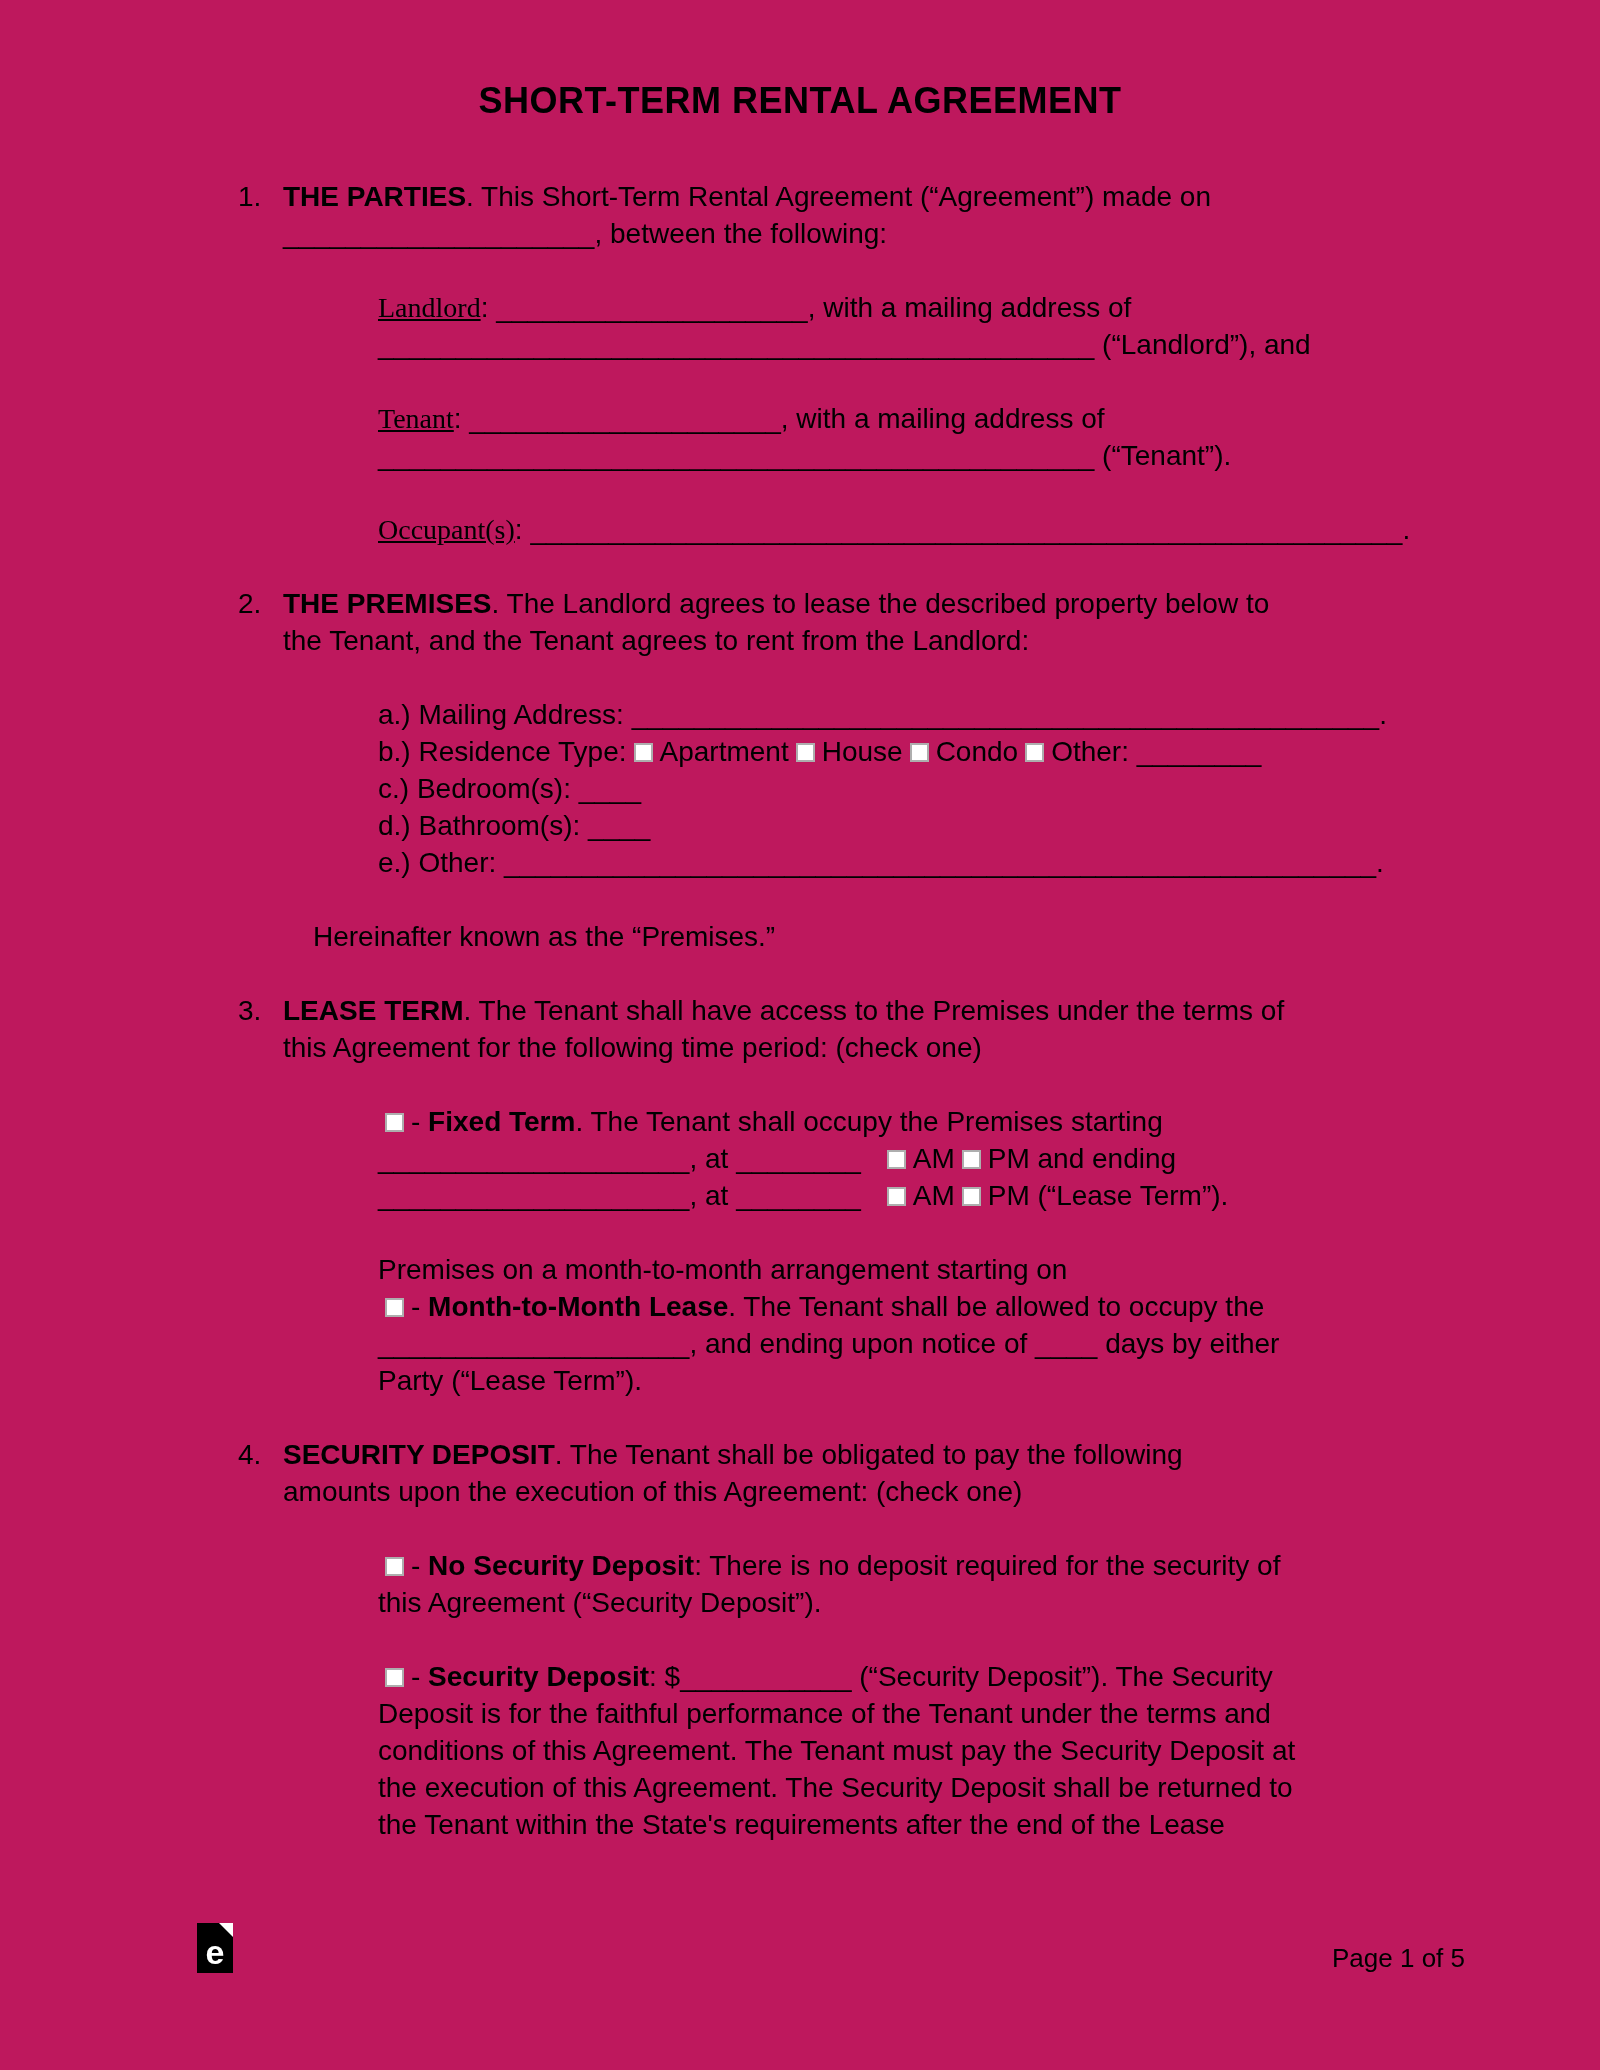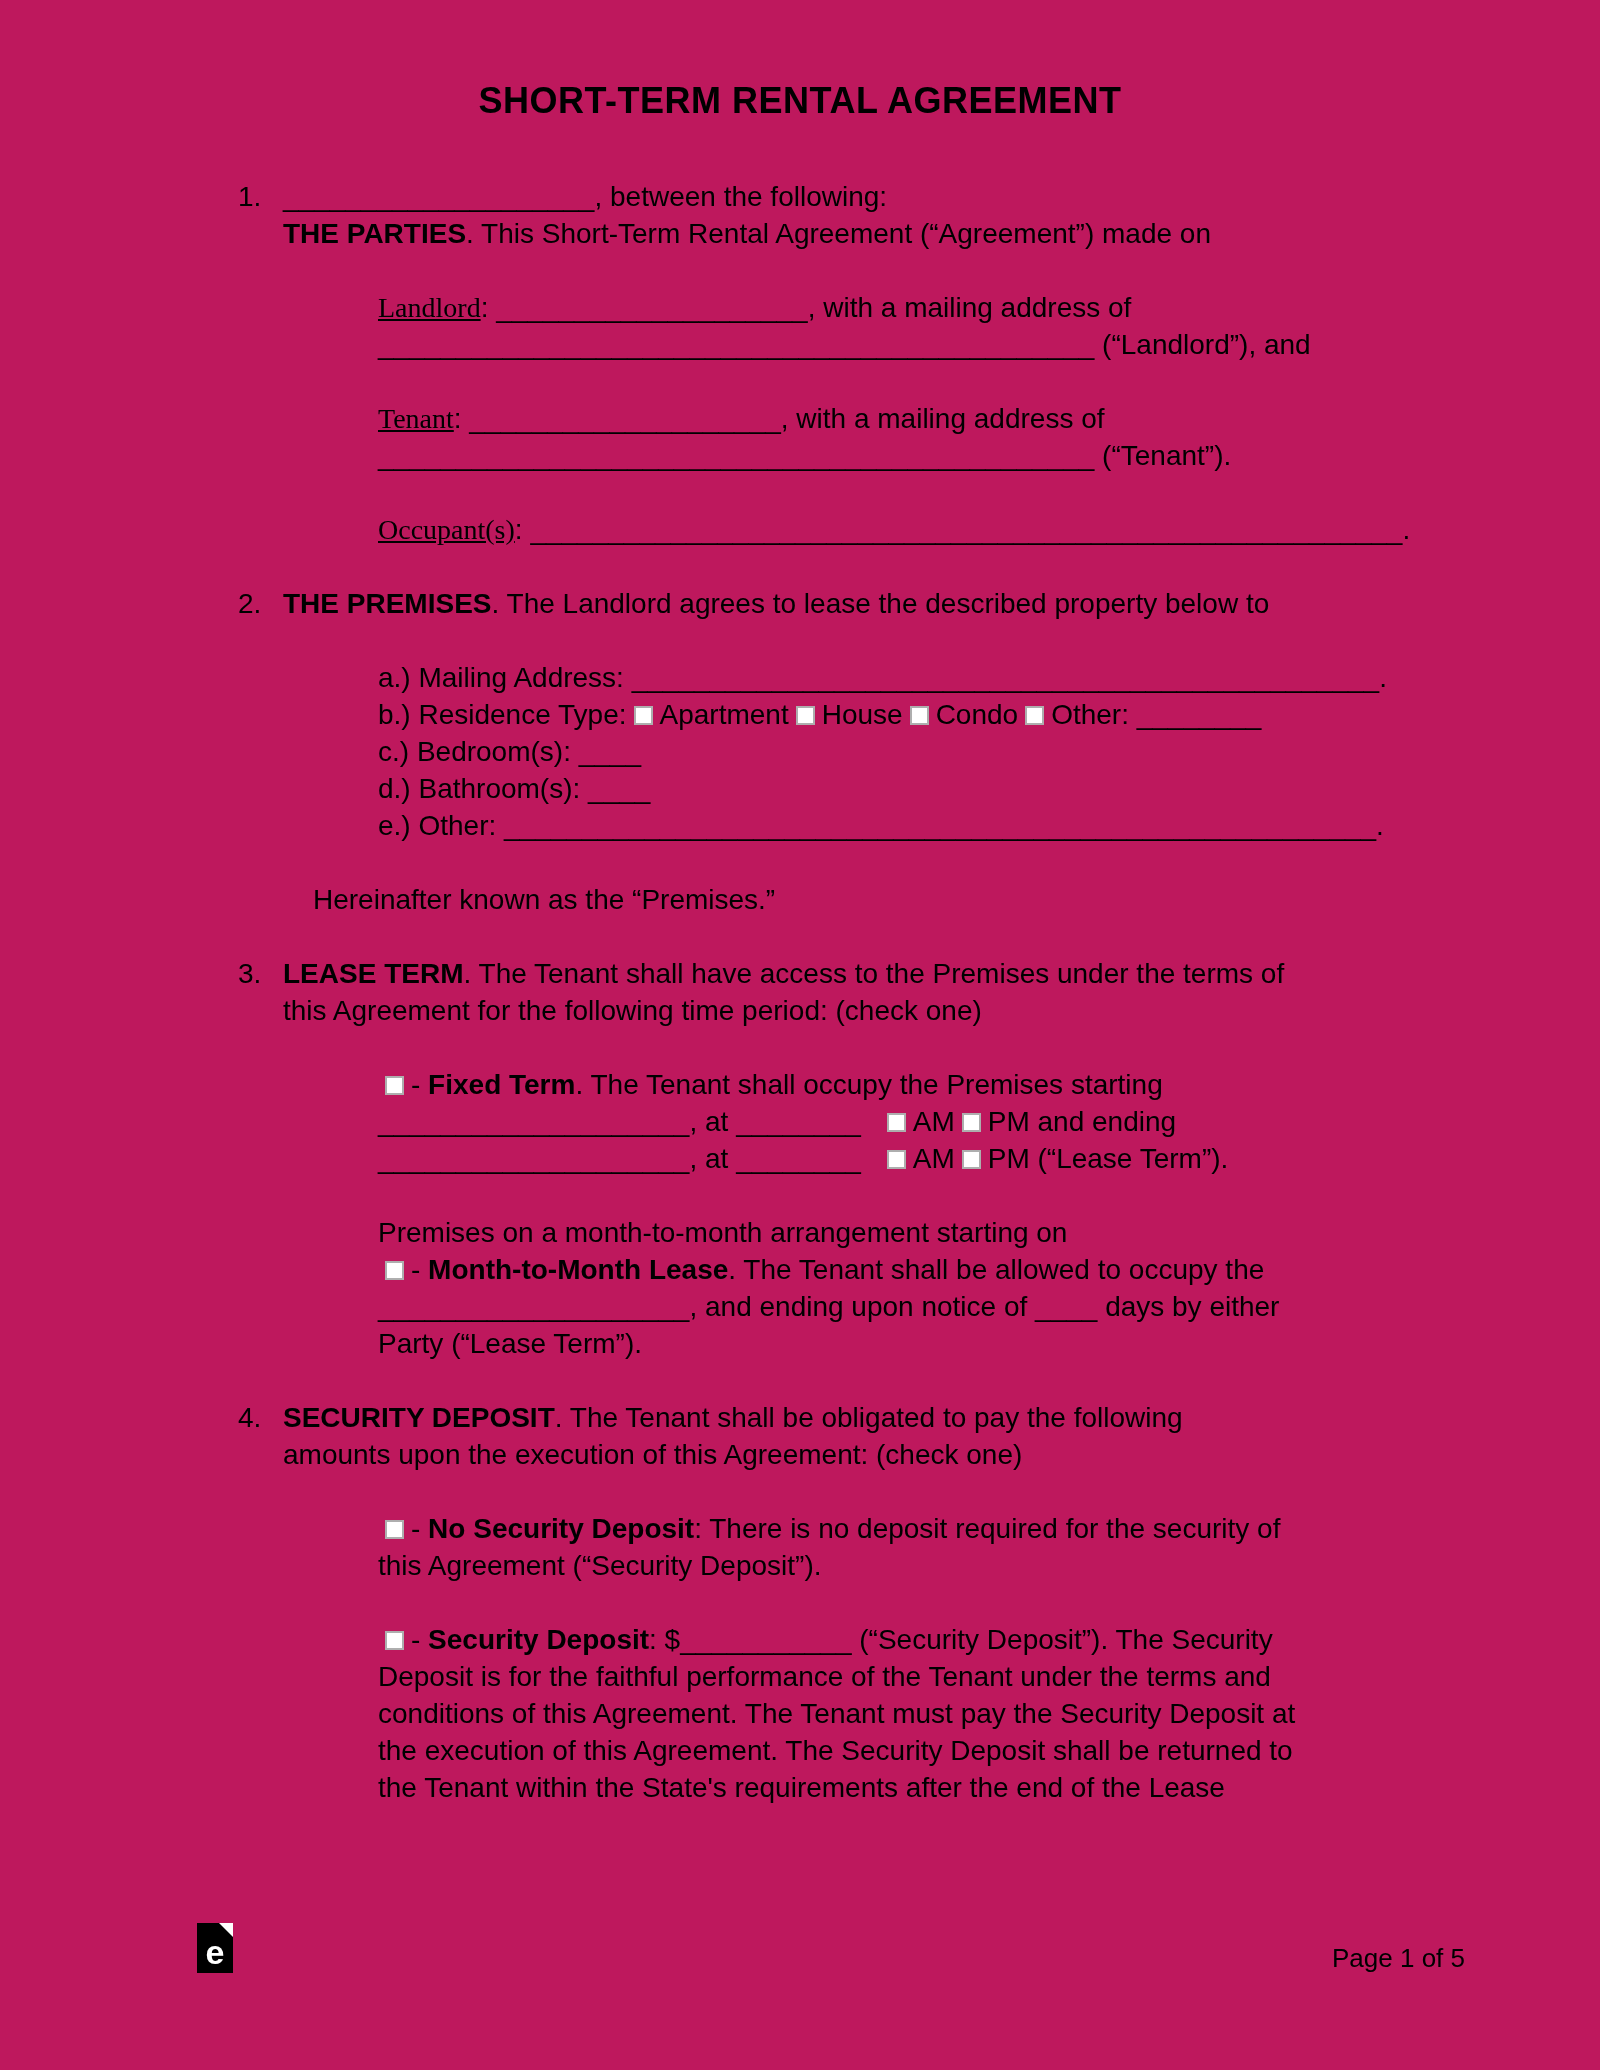--- a/index.html
+++ b/index.html
@@ -49,22 +49,22 @@
 
 <div class="page">
 
   <h1 class="title">SHORT-TERM RENTAL AGREEMENT</h1>
 
   <div class="content">
 
     <div class="sec blk">
       <div class="num">1.</div>
       <div class="stext">
+        <div class="line"><span class="b">THE PARTIES</span><span>. This Short-Term Rental Agreement (“Agreement”) made on</span></div>
         <div class="line"><span>____________________, between the following:</span></div>
-        <div class="line"><span class="b">THE PARTIES</span><span>. This Short-Term Rental Agreement (“Agreement”) made on</span></div>
       </div>
     </div>
 
     <div class="ind blk">
       <div class="line"><span class="u">Landlord</span><span>: ____________________, with a mailing address of</span></div>
       <div class="line"><span>______________________________________________</span><span> (“Landlord”), and</span></div>
     </div>
 
     <div class="ind blk">
       <div class="line"><span class="u">Tenant</span><span>: ____________________, with a mailing address of</span></div>
@@ -72,20 +72,21 @@
     </div>
 
     <div class="ind blk">
       <div class="line"><span class="u">Occupant(s)</span><span>: ________________________________________________________.</span></div>
     </div>
 
     <div class="sec blk">
       <div class="num">2.</div>
       <div class="stext">
         <div class="line"><span class="b">THE PREMISES</span><span>. The Landlord agrees to lease the described property below to</span></div>
+        <div class="line"><span>the Tenant, and the Tenant agrees to rent from the Landlord:</span></div>
       </div>
     </div>
 
     <div class="ind blk">
       <div class="line"><span>a.) Mailing Address: </span><span>________________________________________________.</span></div>
       <div class="line"><span>b.) Residence Type:</span><span class="cb"></span><span>Apartment</span><span class="cb"></span><span>House</span><span class="cb"></span><span>Condo</span><span class="cb"></span><span>Other: ________</span></div>
       <div class="line"><span>c.) Bedroom(s): ____</span></div>
       <div class="line"><span>d.) Bathroom(s): ____</span></div>
       <div class="line"><span>e.) Other: </span><span>________________________________________________________.</span></div>
     </div>

